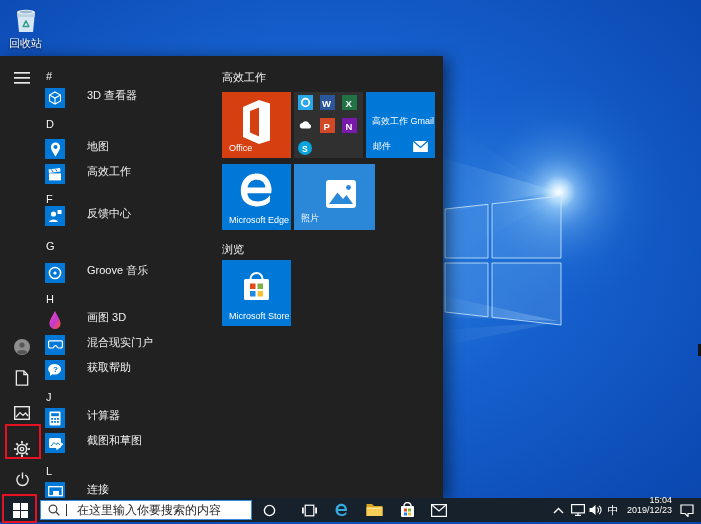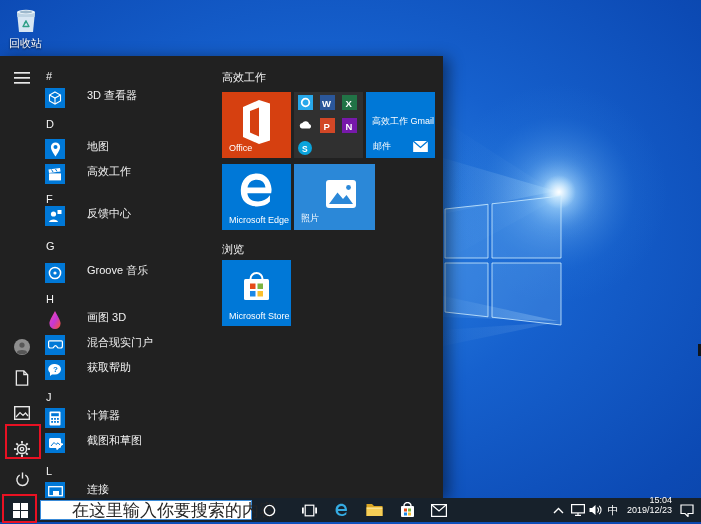--- a/index.html
+++ b/index.html
@@ -14,21 +14,21 @@
   .app .tile20{width:20px;height:20px;background:#0078d7;display:flex;align-items:center;justify-content:center;flex:none;}
   .app .tile20.clear{background:transparent;}
   .app .albl{color:#f2f2f2;font-size:11px;white-space:nowrap;}
   .gh{position:absolute;color:#f5f5f5;font-size:11px;left:222px;}
   .tile{position:absolute;width:69px;height:66px;color:#fff;}
   .tile .tlabel{position:absolute;left:7px;bottom:5px;font-size:9px;white-space:nowrap;}
   .blue{background:#0078d7;}
   .bar{position:absolute;left:0;top:498px;width:701px;height:24px;background:#17212b;}
   .tbic{position:absolute;top:0;height:24px;display:flex;align-items:center;justify-content:center;}
   .search{position:absolute;left:40px;top:2px;width:210px;height:18px;background:#fff;border:1px solid #3a8bd8;display:flex;align-items:center;}
-  .search .ph{color:#262626;font-size:17px;margin-left:18px;white-space:nowrap;}
+  .search .ph{color:#262626;font-size:12px;margin-left:10px;white-space:nowrap;}
   .caret{width:1px;height:12px;background:#333;margin-left:6px;}
   .tray-ime{color:#fff;font-size:11px;}
   .clock{position:absolute;right:29px;top:0;height:14px;display:flex;flex-direction:column;justify-content:center;align-items:flex-end;color:#fff;font-size:9px;line-height:10px;}
   .redbox{position:absolute;border:2px solid #e81123;z-index:50;}
   svg{display:block;}
 </style>
 </head>
 <body>
 
 <div class="screen">

